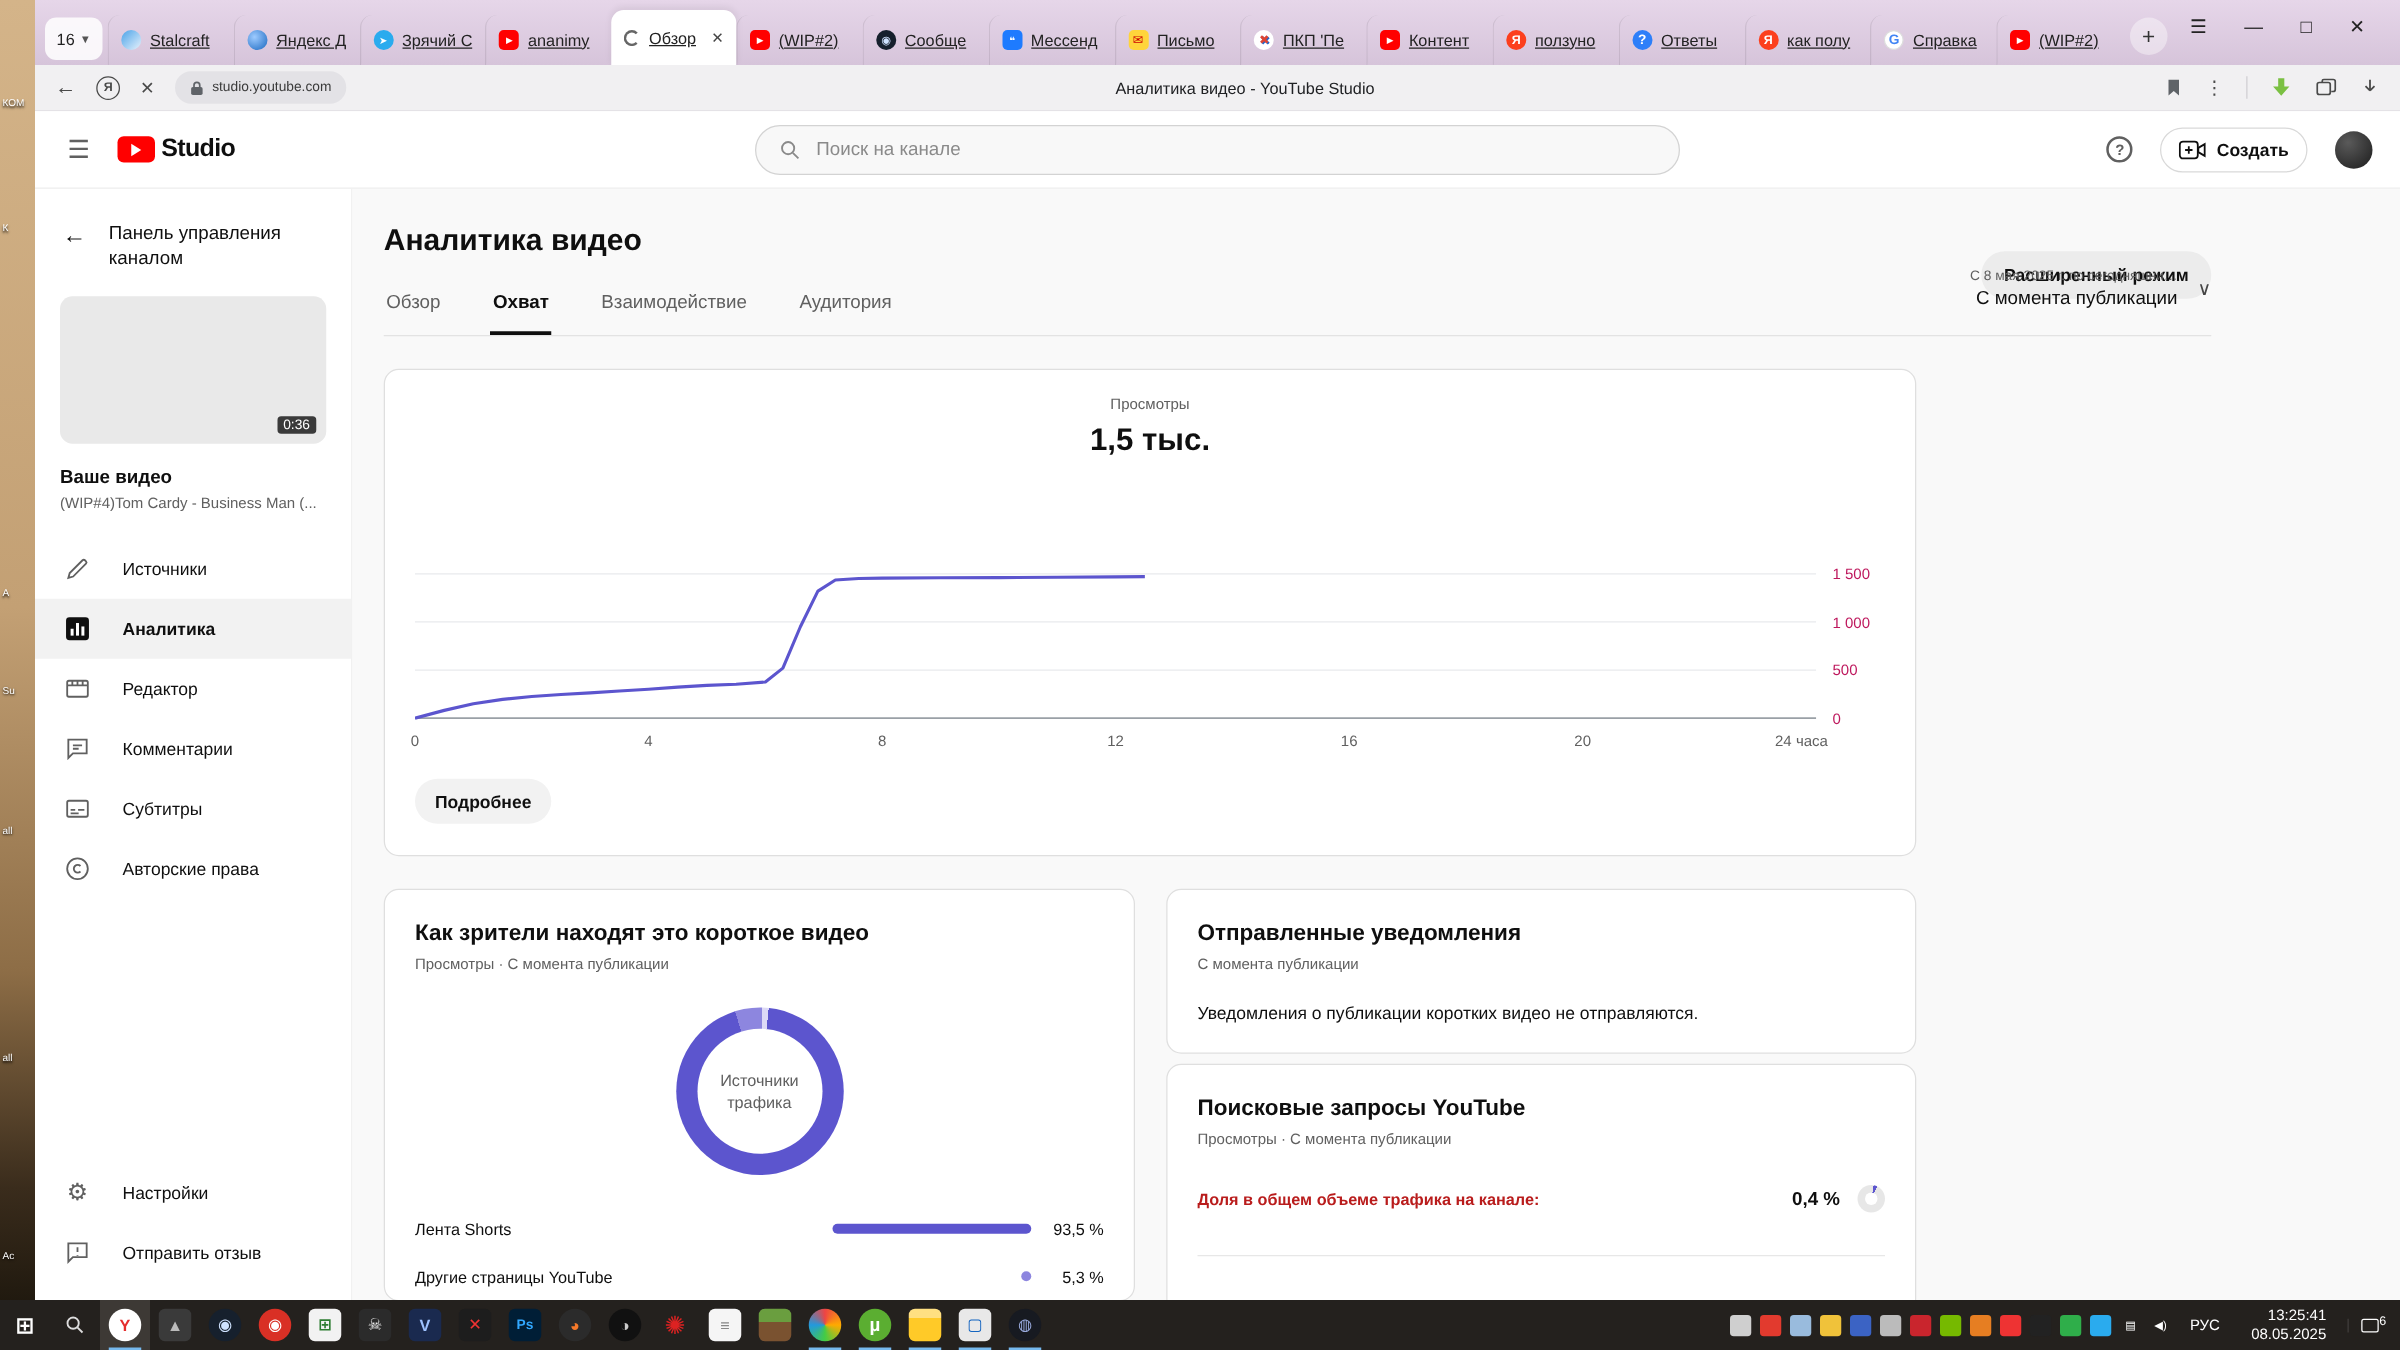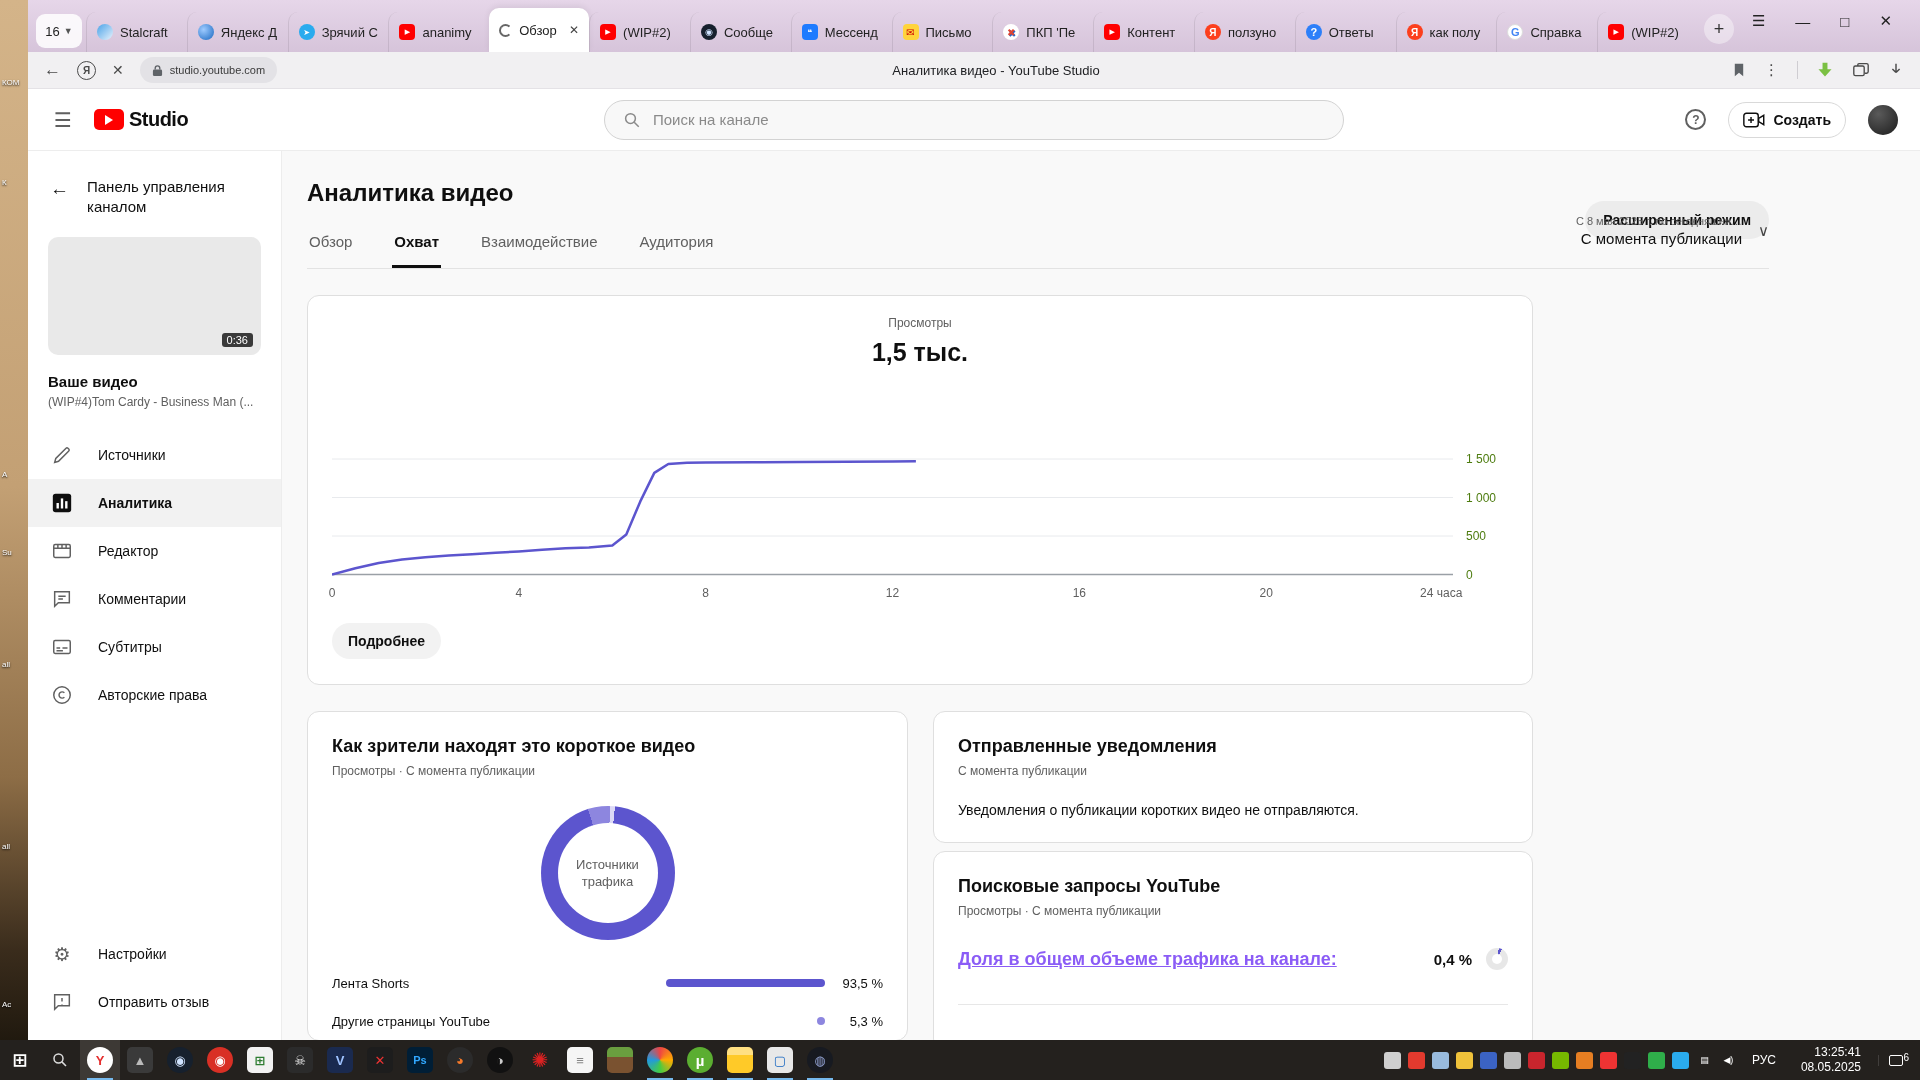--- a/index.html
+++ b/index.html
@@ -18,21 +18,21 @@
   
   #tabbar{ height:52px; background:linear-gradient(#e6d6e9,#d6c4da); display:flex; align-items:flex-end; padding:0 6px; }
   .tab-counter{ height:34px; min-width:46px; margin:0 4px 4px 2px; background:#ffffffd9; border-radius:9px;
     display:flex; align-items:center; justify-content:center; gap:4px; font-size:13px; color:#222; }
   .tab-counter .chev{ font-size:9px; color:#555; }
   #tabs-container{ display:flex; align-items:flex-end; min-width:0; flex:1; }
   .tab{ height:40px; display:flex; align-items:center; gap:7px; padding:0 10px; max-width:117px; min-width:0;
     flex:1 1 0; font-size:13px; color:#222; border-radius:10px 10px 0 0; position:relative; cursor:pointer; }
   .tab:not(.active){ border-left:1px solid #00000016; }
   .tab.active{ background:#fff; box-shadow:0 -2px 6px #0001; height:44px; }
-  .tab .tlabel{ overflow:hidden; white-space:nowrap; flex:1; }
+  .tab .tlabel{ overflow:hidden; white-space:nowrap; flex:1;text-decoration:underline; }
   .tab .tclose{ font-size:12px; color:#444; flex:none; }
   .ticon{ width:16px; height:16px; flex:none; border-radius:50%; display:flex; align-items:center; justify-content:center;
     font-size:9px; font-weight:bold; color:#fff; }
   .ticon.youtube-icon{ background:#f00; border-radius:4px; font-size:7px; }
   .ticon.telegram-icon{ background:#2aabee; font-size:8px; }
   .ticon.steam-icon{ background:#16202d; color:#cfe3ff; }
   .ticon.messenger-icon{ background:#1e7bff; border-radius:4px; font-size:8px; }
   .ticon.mail-icon{ background:#ffd43b; border-radius:4px; color:#c00; font-size:10px; }
   .ticon.pkp-icon{ background:#fff; color:#d43; text-shadow:1px 1px 0 #26c; font-size:10px; }
   .ticon.yandex-icon{ background:#fc3f1d; font-size:10px; }
@@ -99,21 +99,21 @@
   #period .ptext{ text-align:right; }
   .period-hint{ font-size:11px; color:#606060; }
   .period-value{ font-size:15px; color:#0f0f0f; margin-top:3px; }
   .chev-down{ font-size:15px; color:#444; }
 
   
   #chart-card{ margin-top:26px; width:1226px; height:390px; background:#fff; border:1px solid #dfdfdf; border-radius:12px; position:relative; }
   .metric-label{ text-align:center; margin-top:20px; font-size:12px; color:#606060; }
   .metric-value{ text-align:center; margin-top:8px; font-size:25px; font-weight:bold; color:#0f0f0f; }
   #line-svg{ position:absolute; left:24px; top:155px; }
-  .ylab{ position:absolute; left:1158px; font-size:12px; color:#4d7c0f; }
+  .ylab{ position:absolute; left:1158px; font-size:12px; color:#be185d; }
   .xlab{ position:absolute; top:290px; font-size:12px; color:#606060; transform:translateX(-50%); white-space:nowrap; }
   #details-btn{ position:absolute; left:24px; top:327px; height:36px; background:#f2f2f2; border-radius:18px; display:flex; align-items:center; padding:0 16px; font-size:14px; font-weight:bold; color:#0f0f0f; cursor:pointer; }
 
   
   #cards-row{ margin-top:26px; width:1226px; display:flex; gap:25px; align-items:flex-start; }
   .card{ background:#fff; border:1px solid #dfdfdf; border-radius:12px; padding:24px; position:relative; }
   #traffic-card{ width:601px; height:330px; }
   .card-title{ font-size:18px; font-weight:bold; color:#0f0f0f; }
   .card-sub{ font-size:12px; color:#606060; margin-top:7px; }
   #donut{ width:134px; height:134px; border-radius:50%; margin:28px auto 0; position:relative; }
@@ -125,21 +125,21 @@
   .t-label{ flex:1; font-size:13px; color:#0f0f0f; }
   .t-viz{ width:180px; display:flex; justify-content:flex-end; align-items:center; }
   .t-bar{ height:8px; border-radius:4px; background:var(--accent); }
   .t-dot{ width:8px; height:8px; border-radius:50%; background:#8d86df; }
   .t-pct{ width:58px; text-align:right; font-size:13px; color:#0f0f0f; }
   #right-col{ width:600px; display:flex; flex-direction:column; gap:8px; }
   #notif-card{ height:132px; }
   .card-body{ font-size:14px; color:#0f0f0f; margin-top:24px; }
   #search-card{ height:200px; }
   #share-row{ display:flex; align-items:center; margin-top:30px; }
-  .share-label{ flex:1; font-size:18px; font-weight:bold; color:#8b5cf6;text-decoration:underline; }
+  .share-label{ flex:1; font-size:13px; font-weight:bold; color:#b91c1c; }
   .share-value{ font-size:15px; font-weight:bold; color:#0f0f0f; }
   #mini-donut{ width:22px; height:22px; border-radius:50%; margin-left:14px; position:relative;
     background:conic-gradient(from 10deg,var(--accent) 0 16deg,#e7e7e7 16deg 360deg); }
   #mini-donut::after{ content:""; position:absolute; inset:6px; border-radius:50%; background:#fff; }
   #search-divider{ position:absolute; left:24px; right:24px; top:152px; border-top:1px solid #e7e7e7; }
 
   
   #taskbar{ position:absolute; left:0; right:0; bottom:0; height:40px; background:#24211e; display:flex; align-items:stretch; z-index:9; }
   .tb-icon{ width:40px; display:flex; align-items:center; justify-content:center; position:relative; cursor:pointer; }
   .tb-icon.active-app{ background:#3d3935; }

